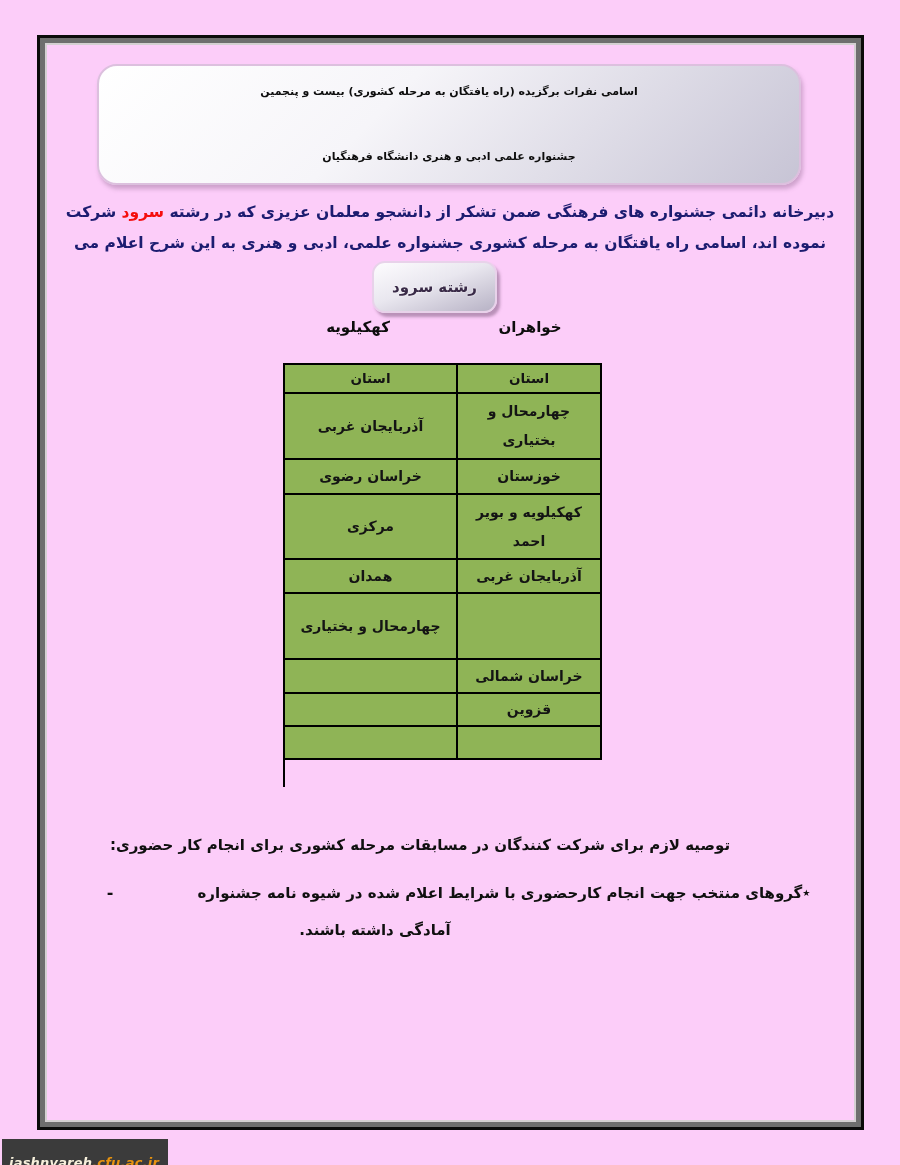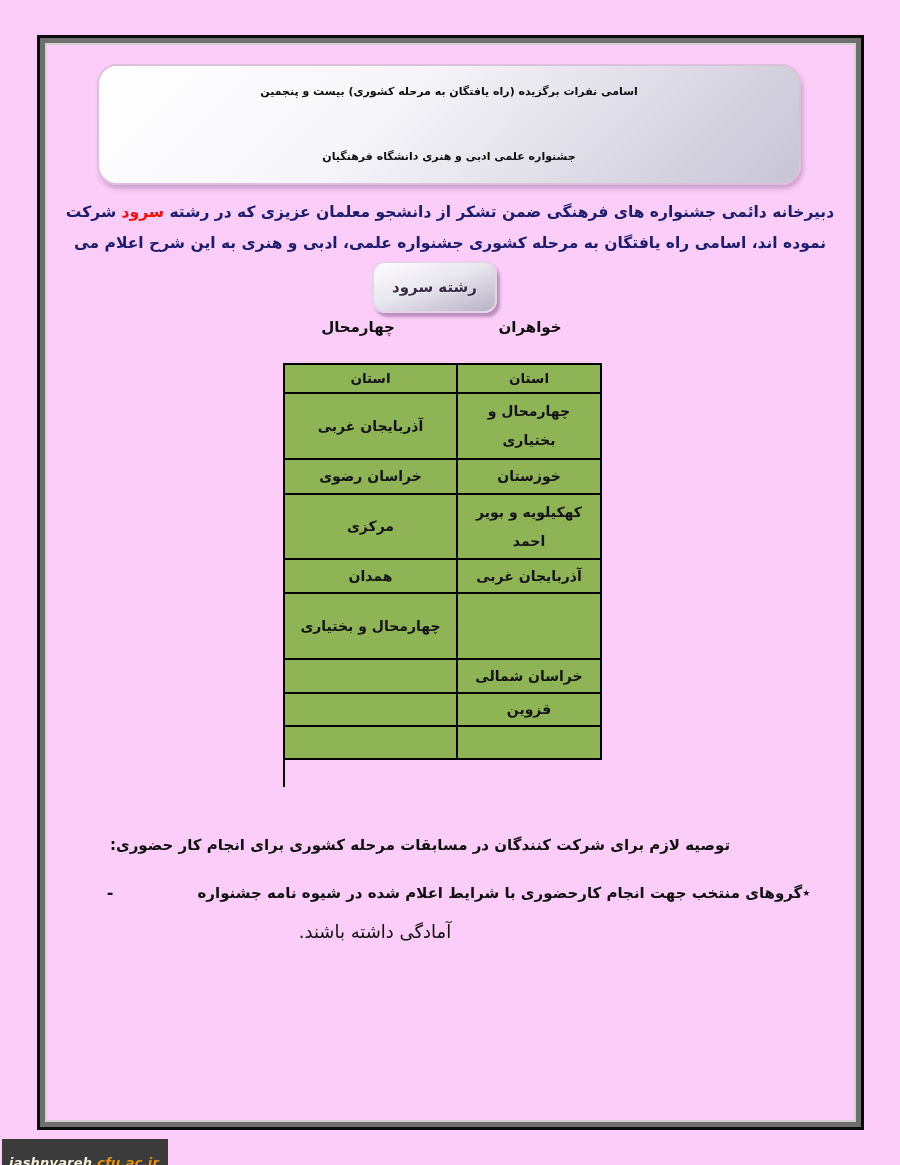--- a/index.html
+++ b/index.html
@@ -90,21 +90,21 @@
     font-size:16px; font-weight:bold; color:#101010; text-align:center;
   }
   .bullet-line1 {
     position:absolute; left:184px; top:884px; width:640px;
     direction:rtl; text-align:center;
     font-size:15px; font-weight:bold; color:#101010;
   }
   .bullet-line2 {
     position:absolute; left:275px; top:921px; width:200px;
     direction:rtl; text-align:center;
-    font-size:18px; font-weight:normal; color:#101010;
+    font-size:15px; font-weight:bold; color:#101010;
   }
   
   .watermark {
     position:absolute; left:2px; top:1139px;
     background:#3b3b3b; padding:16px 9px 4px 7px;
     font-size:13px; font-weight:bold; font-style:italic;
     letter-spacing:.2px; cursor:pointer;
   }
   .watermark .site   { color:#f7f0dc; }
   .watermark .domain { color:#e8930f; }
@@ -123,21 +123,21 @@
   <div class="banner-line banner-line2">جشنواره علمی ادبی و هنری دانشگاه فرهنگیان</div>
 </div>
 
 <div class="intro"><span>دبیرخانه دائمی جشنواره های فرهنگی ضمن تشکر از دانشجو معلمان عزیزی که در رشته </span><span class="hl">سرود</span><span> شرکت نموده اند، اسامی راه یافتگان به مرحله کشوری جشنواره علمی، ادبی و هنری به این شرح اعلام می نماید.</span></div>
 
 <div class="field-btn">
   <span>رشته سرود</span>
 </div>
 
 <div class="grp-label grp-sisters">خواهران</div>
-<div class="grp-label grp-brothers">چهارمحال</div>
+<div class="grp-label grp-brothers">کهکیلویه</div>
 
 <div class="ptable">
   <div class="cell hdr">استان</div>
   <div class="cell hdr">استان</div>
 
   <div class="cell">آذربایجان غربی</div>
   <div class="cell">چهارمحال و بختیاری</div>
 
   <div class="cell">خراسان رضوی</div>
   <div class="cell">خوزستان</div>

